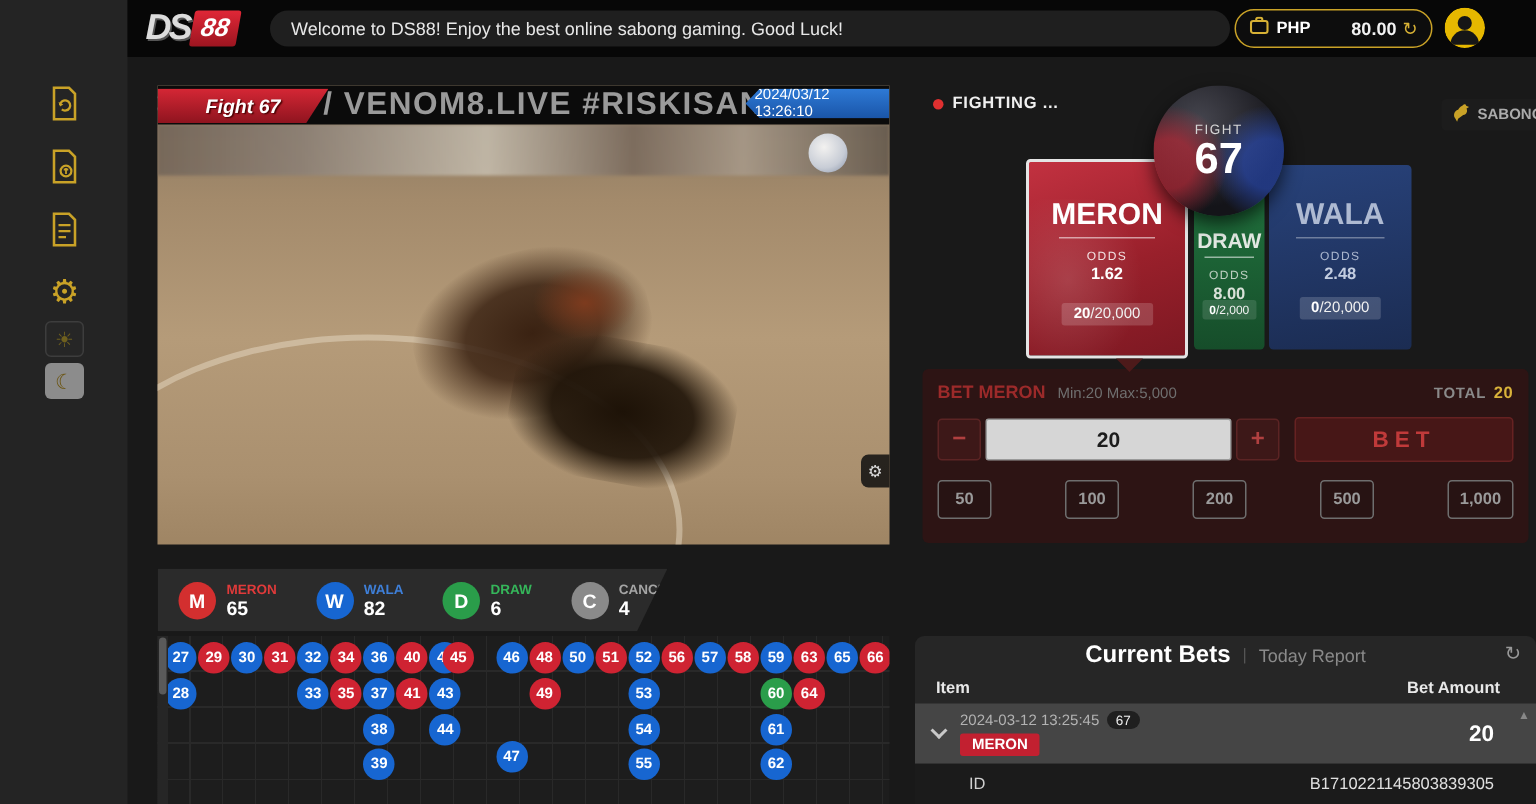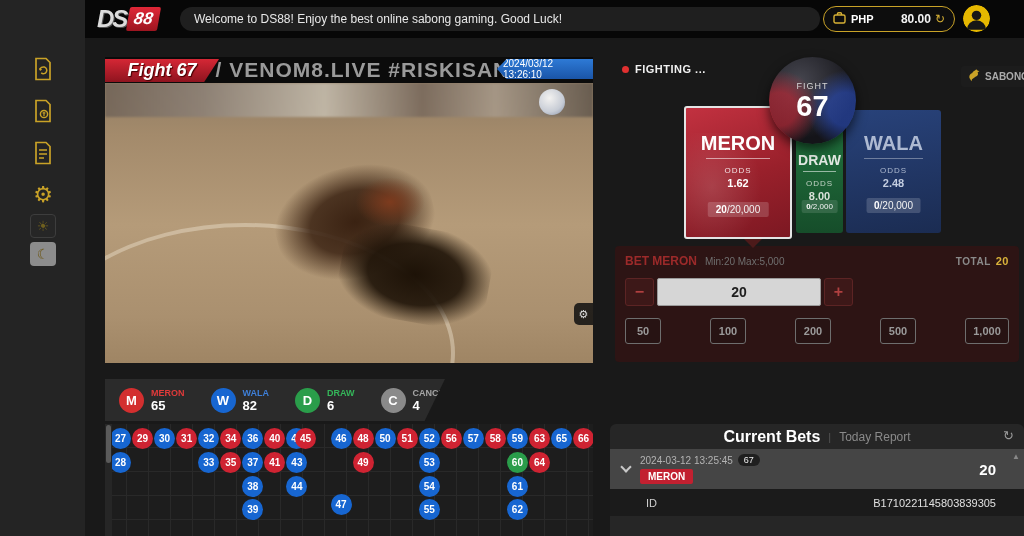--- a/index.html
+++ b/index.html
@@ -30,21 +30,21 @@
   
   .video{position:absolute;left:105px;top:57px;width:488px;height:306px;background:linear-gradient(180deg,#877660 0%,#a38a6b 25%,#b59b79 55%,#aa906f 85%,#9f8564 100%);overflow:hidden;}
   .vid-strip{position:absolute;left:0;top:0;width:100%;height:26px;background:#0b0b0b;overflow:hidden;}
   .watermark{position:absolute;left:-30px;top:1px;font-size:21px;font-weight:900;color:#9a9a9a;letter-spacing:1px;white-space:nowrap;}
   .crowd{position:absolute;left:0;top:26px;width:100%;height:34px;background:linear-gradient(90deg,#6f6257,#8c8178 20%,#c9c2b4 45%,#77685c 65%,#a99c8d 80%,#5f554b);opacity:.8;filter:blur(1px);}
   .chalk{position:absolute;left:-70px;bottom:-120px;width:420px;height:260px;border:4px solid rgba(235,225,205,.45);border-radius:50%;}
   .blob1{position:absolute;left:170px;top:110px;width:160px;height:110px;background:radial-gradient(ellipse at 50% 50%,#3a2212 0%,rgba(58,34,18,.85) 40%,rgba(58,34,18,0) 72%);transform:rotate(-14deg);}
   .blob2{position:absolute;left:235px;top:170px;width:150px;height:95px;background:radial-gradient(ellipse at 50% 50%,#1d1207 0%,rgba(29,18,7,.9) 45%,rgba(29,18,7,0) 75%);transform:rotate(10deg);}
   .blob3{position:absolute;left:250px;top:120px;width:70px;height:50px;background:radial-gradient(ellipse,#7d3b1e 0%,rgba(125,59,30,0) 70%);}
   .vid-logo{position:absolute;right:28px;top:32px;width:26px;height:26px;border-radius:50%;background:radial-gradient(circle at 40% 35%,#fff,#cfd6e2 60%,#8593ad);opacity:.9;}
-  .fight-badge{position:absolute;left:105px;top:59px;width:114px;height:23px;background:linear-gradient(180deg,#d52735,#8f141f);clip-path:polygon(0 0,100% 0,87% 100%,0 100%);color:#fff;font-weight:bold;font-style:italic;font-size:18px;display:flex;align-items:center;justify-content:center;text-shadow:1px 1px 1px #400;}
+  .fight-badge{position:absolute;left:105px;top:59px;width:114px;height:23px;background:linear-gradient(180deg,#d52735,#8f141f);clip-path:polygon(0 0,100% 0,87% 100%,0 100%);color:#fff;font-weight:bold;font-style:italic;font-size:13px;display:flex;align-items:center;justify-content:center;text-shadow:1px 1px 1px #400;}
   .time-badge{position:absolute;left:497px;top:59px;width:96px;height:20px;background:linear-gradient(180deg,#2e7ad6,#1a55a8);clip-path:polygon(0 50%,10% 0,100% 0,100% 100%,10% 100%);color:#fff;font-size:10px;display:flex;align-items:center;justify-content:center;padding-left:6px;}
   .cam-tab{position:absolute;left:574px;top:303px;width:19px;height:22px;background:rgba(15,15,15,.85);border-radius:5px 0 0 5px;color:#ddd;font-size:11px;display:flex;align-items:center;justify-content:center;cursor:pointer;}
 
   
   .summary{position:absolute;left:105px;top:379px;width:340px;height:42px;background:#2b2b2b;clip-path:polygon(0 0,100% 0,94% 100%,0 100%);display:flex;align-items:center;padding:0 26px 0 14px;gap:26px;}
   .sum-item{display:flex;align-items:center;gap:7px;}
   .sum-circle{width:25px;height:25px;border-radius:50%;color:#fff;font-weight:bold;font-size:13px;display:flex;align-items:center;justify-content:center;}
   .sum-label{font-size:9px;font-weight:bold;line-height:11px;}
   .sum-count{font-size:13px;font-weight:bold;color:#fff;line-height:13px;}
 
@@ -325,36 +325,41 @@
   <div class="bet-panel">
     <div class="bp-head">
       <span class="bp-title">BET MERON</span>
       <span class="bp-minmax">Min:20  Max:5,000</span>
       <span class="bp-total"><span>TOTAL</span><b>20</b></span>
     </div>
     <div class="bp-stepper">
       <div class="step-btn">−</div>
       <input class="amt-input" value="20" style="">
       <div class="step-btn">+</div>
+      <button class="bet-btn">BET</button>
     </div>
     <div class="chips">
       <button class="chip">50</button>
       <button class="chip">100</button>
       <button class="chip">200</button>
       <button class="chip">500</button>
       <button class="chip wide">1,000</button>
     </div>
   </div>
 
   <div class="bets">
     <div class="bets-head">
       <span class="tab-current">Current Bets</span>
       <span class="tab-sep">|</span>
       <span class="tab-today">Today Report</span>
       <span class="bets-refresh">↻</span>
+    </div>
+    <div class="bets-cols">
+      <span class="col-item">Item</span>
+      <span class="col-amt">Bet Amount</span>
     </div>
     <div class="bet-row">
       <span class="chev"></span>
       <div class="bet-info">
         <div class="line1">
           <span>2024-03-12 13:25:45</span>
           <span class="num-badge">67</span>
         </div>
         <span class="side-badge">MERON</span>
       </div>

